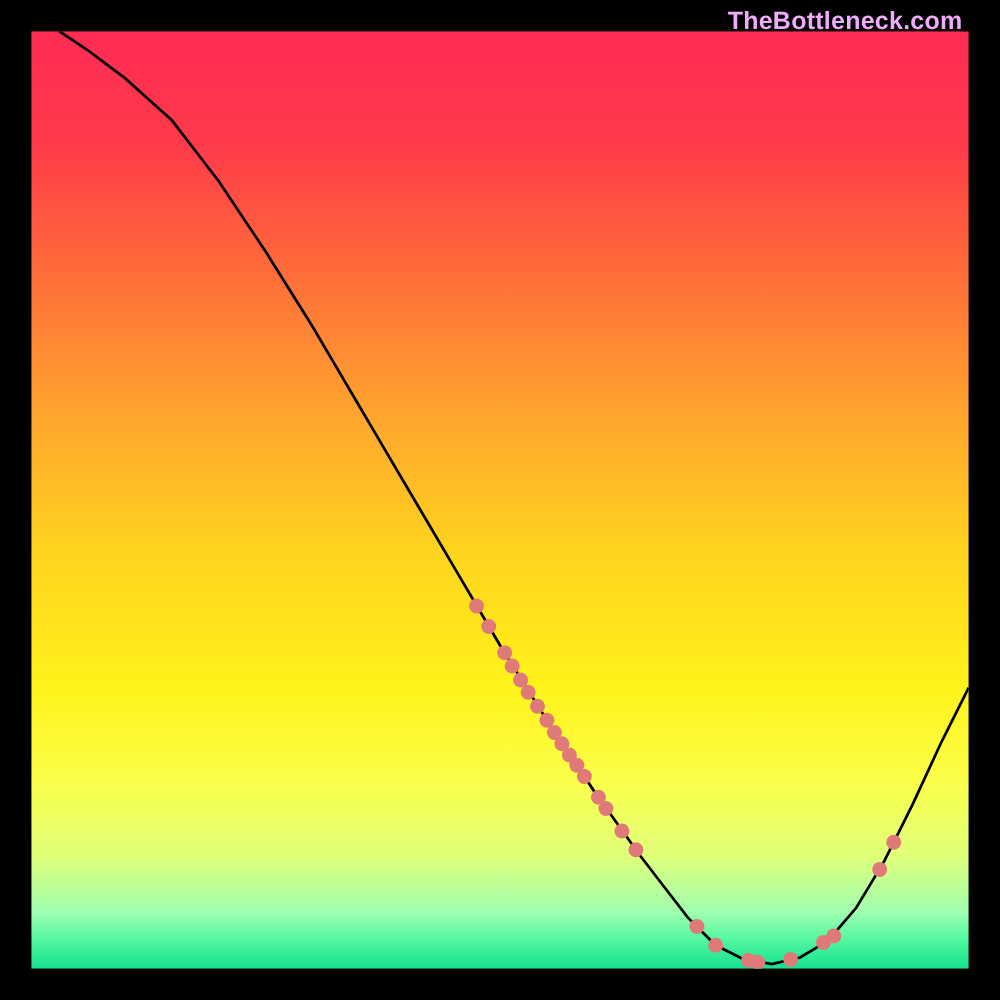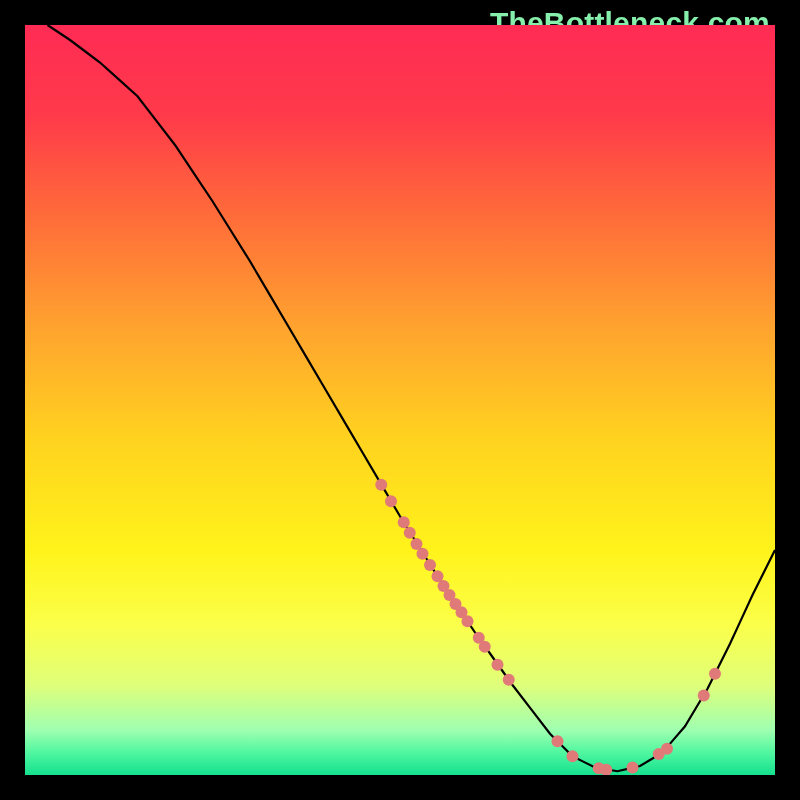--- a/index.html
+++ b/index.html
@@ -16,23 +16,23 @@
     top: 25px;
     width: 750px;
     height: 750px;
     background: #000;
   }
   .watermark {
     position: absolute;
     top: 6px;
     right: 30px;
     font-family: Arial, Helvetica, sans-serif;
-    font-size: 30px;
+    font-size: 20px;
     font-weight: 600;
-    color: #86efac;
+    color: #f0abfc;
     letter-spacing: 0.2px;
   }
   svg { display: block; }
 </style>
 </head>
 <body>
 
 <div class="watermark">TheBottleneck.com</div>
 
 <div class="plot-wrap">

